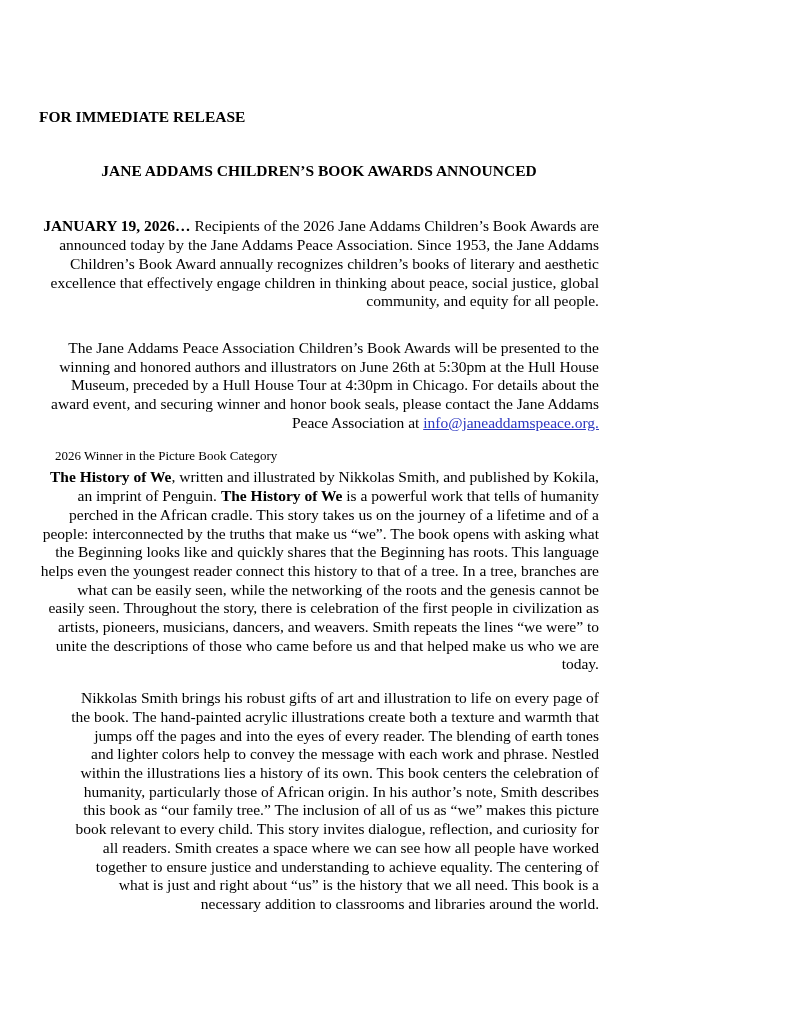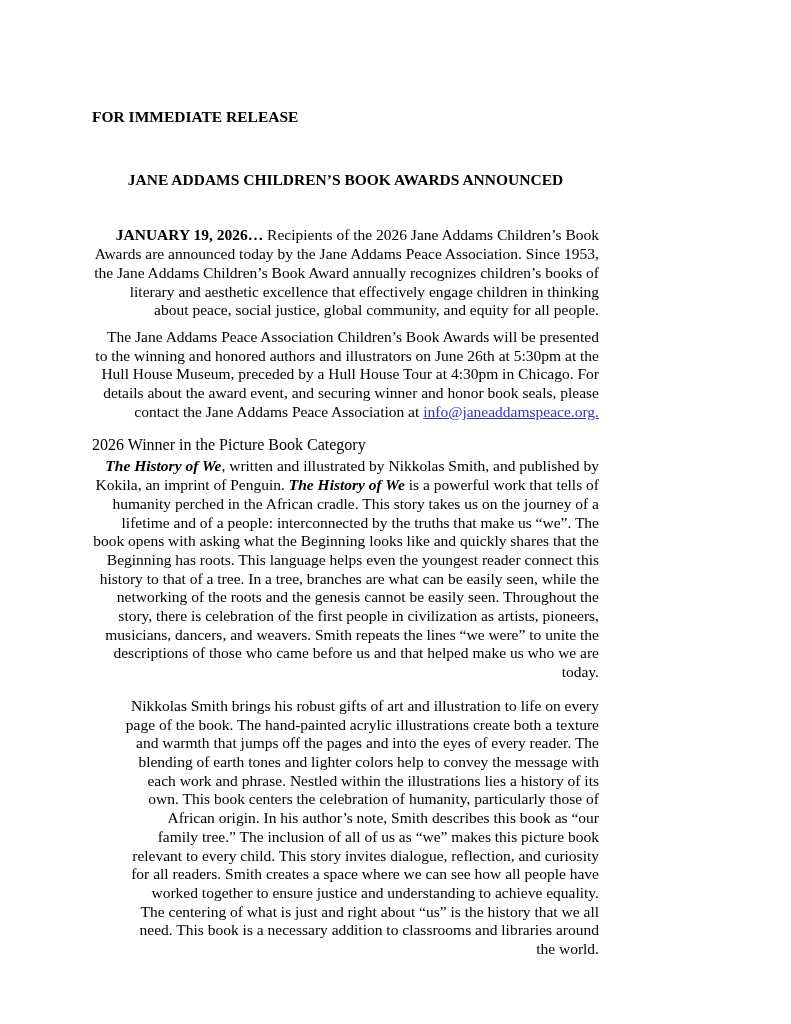--- a/index.html
+++ b/index.html
@@ -2,49 +2,49 @@
 <html><head>
 <meta charset="utf-8">
 <style>
   html, body { margin: 0; padding: 0; background: #ffffff; }
   .page {
     position: relative;
     width: 690px;
     height: 1024px;
     background: #ffffff;
     box-sizing: border-box;
-    padding: 108px 91px 0 92px;
+    padding: 108px 91px 0 39px;
     font-family: "Liberation Serif", serif;
     font-size: 15.5px;
     line-height: 18.7px;
     color: #000000;
     overflow: hidden;
   }
   .release-line {
     font-weight: bold;
     margin: 0;
   }
   .doc-title {
     font-weight: bold;
     text-align: center;
-    margin: 44px 0 0 0;
+    margin: 35px 0 0 0;
   }
   .para { margin: 0; text-align: right; }
   .p-intro  { margin-top: 37px; }
-  .p-event  { margin-top: 8px; }
+  .p-event  { margin-top: 28px; }
   .p-winner { margin-top: 0; }
   .p-illus  { margin-top: 15px; margin-left: 32px; }
   .section-heading {
     font-weight: normal;
-    font-size: 16px;
+    font-size: 13px;
     line-height: 22px;
-    margin: 13px 0 1px 0;
+    margin: 13px 0 1px 16px;
   }
   .bold    { font-weight: bold; }
-  .bi      { font-weight: bold; font-style: italic; }
+  .bi      { font-weight: bold; }
   a.email-link {
     color: #2b36c0;
     text-decoration: underline;
     cursor: pointer;
   }
 </style>
 </head>
 <body>
 
 <div class="page">

